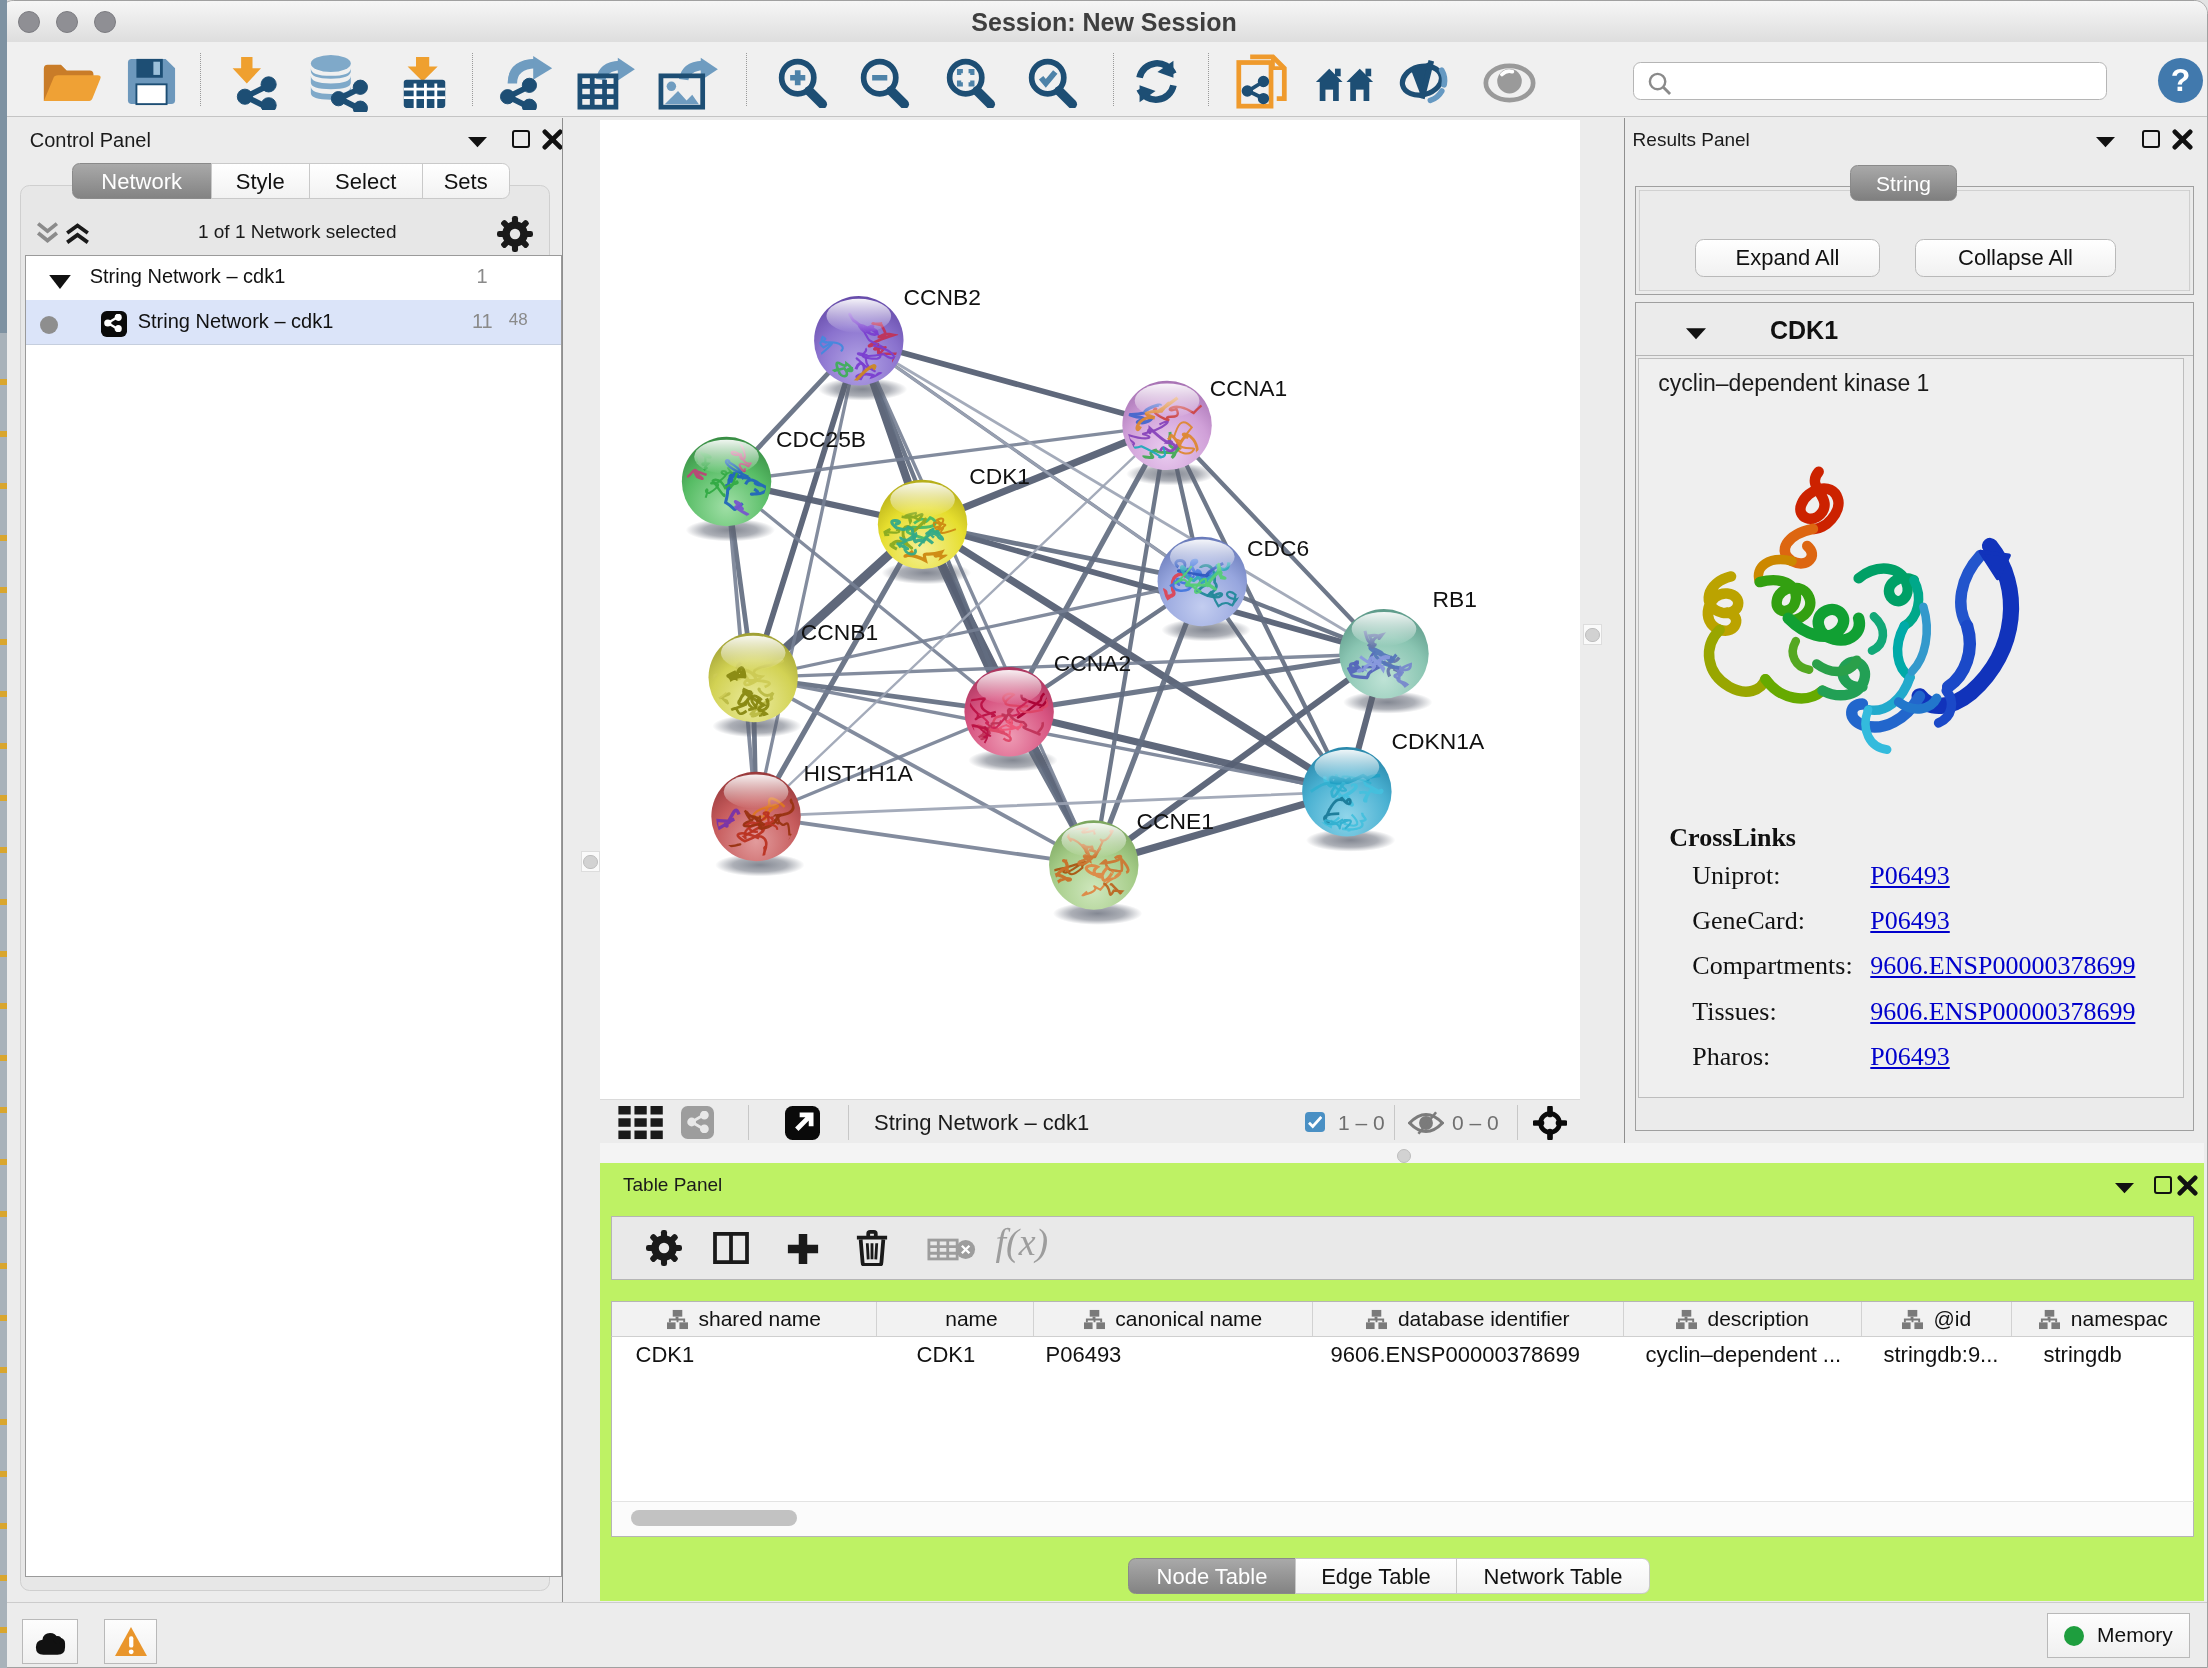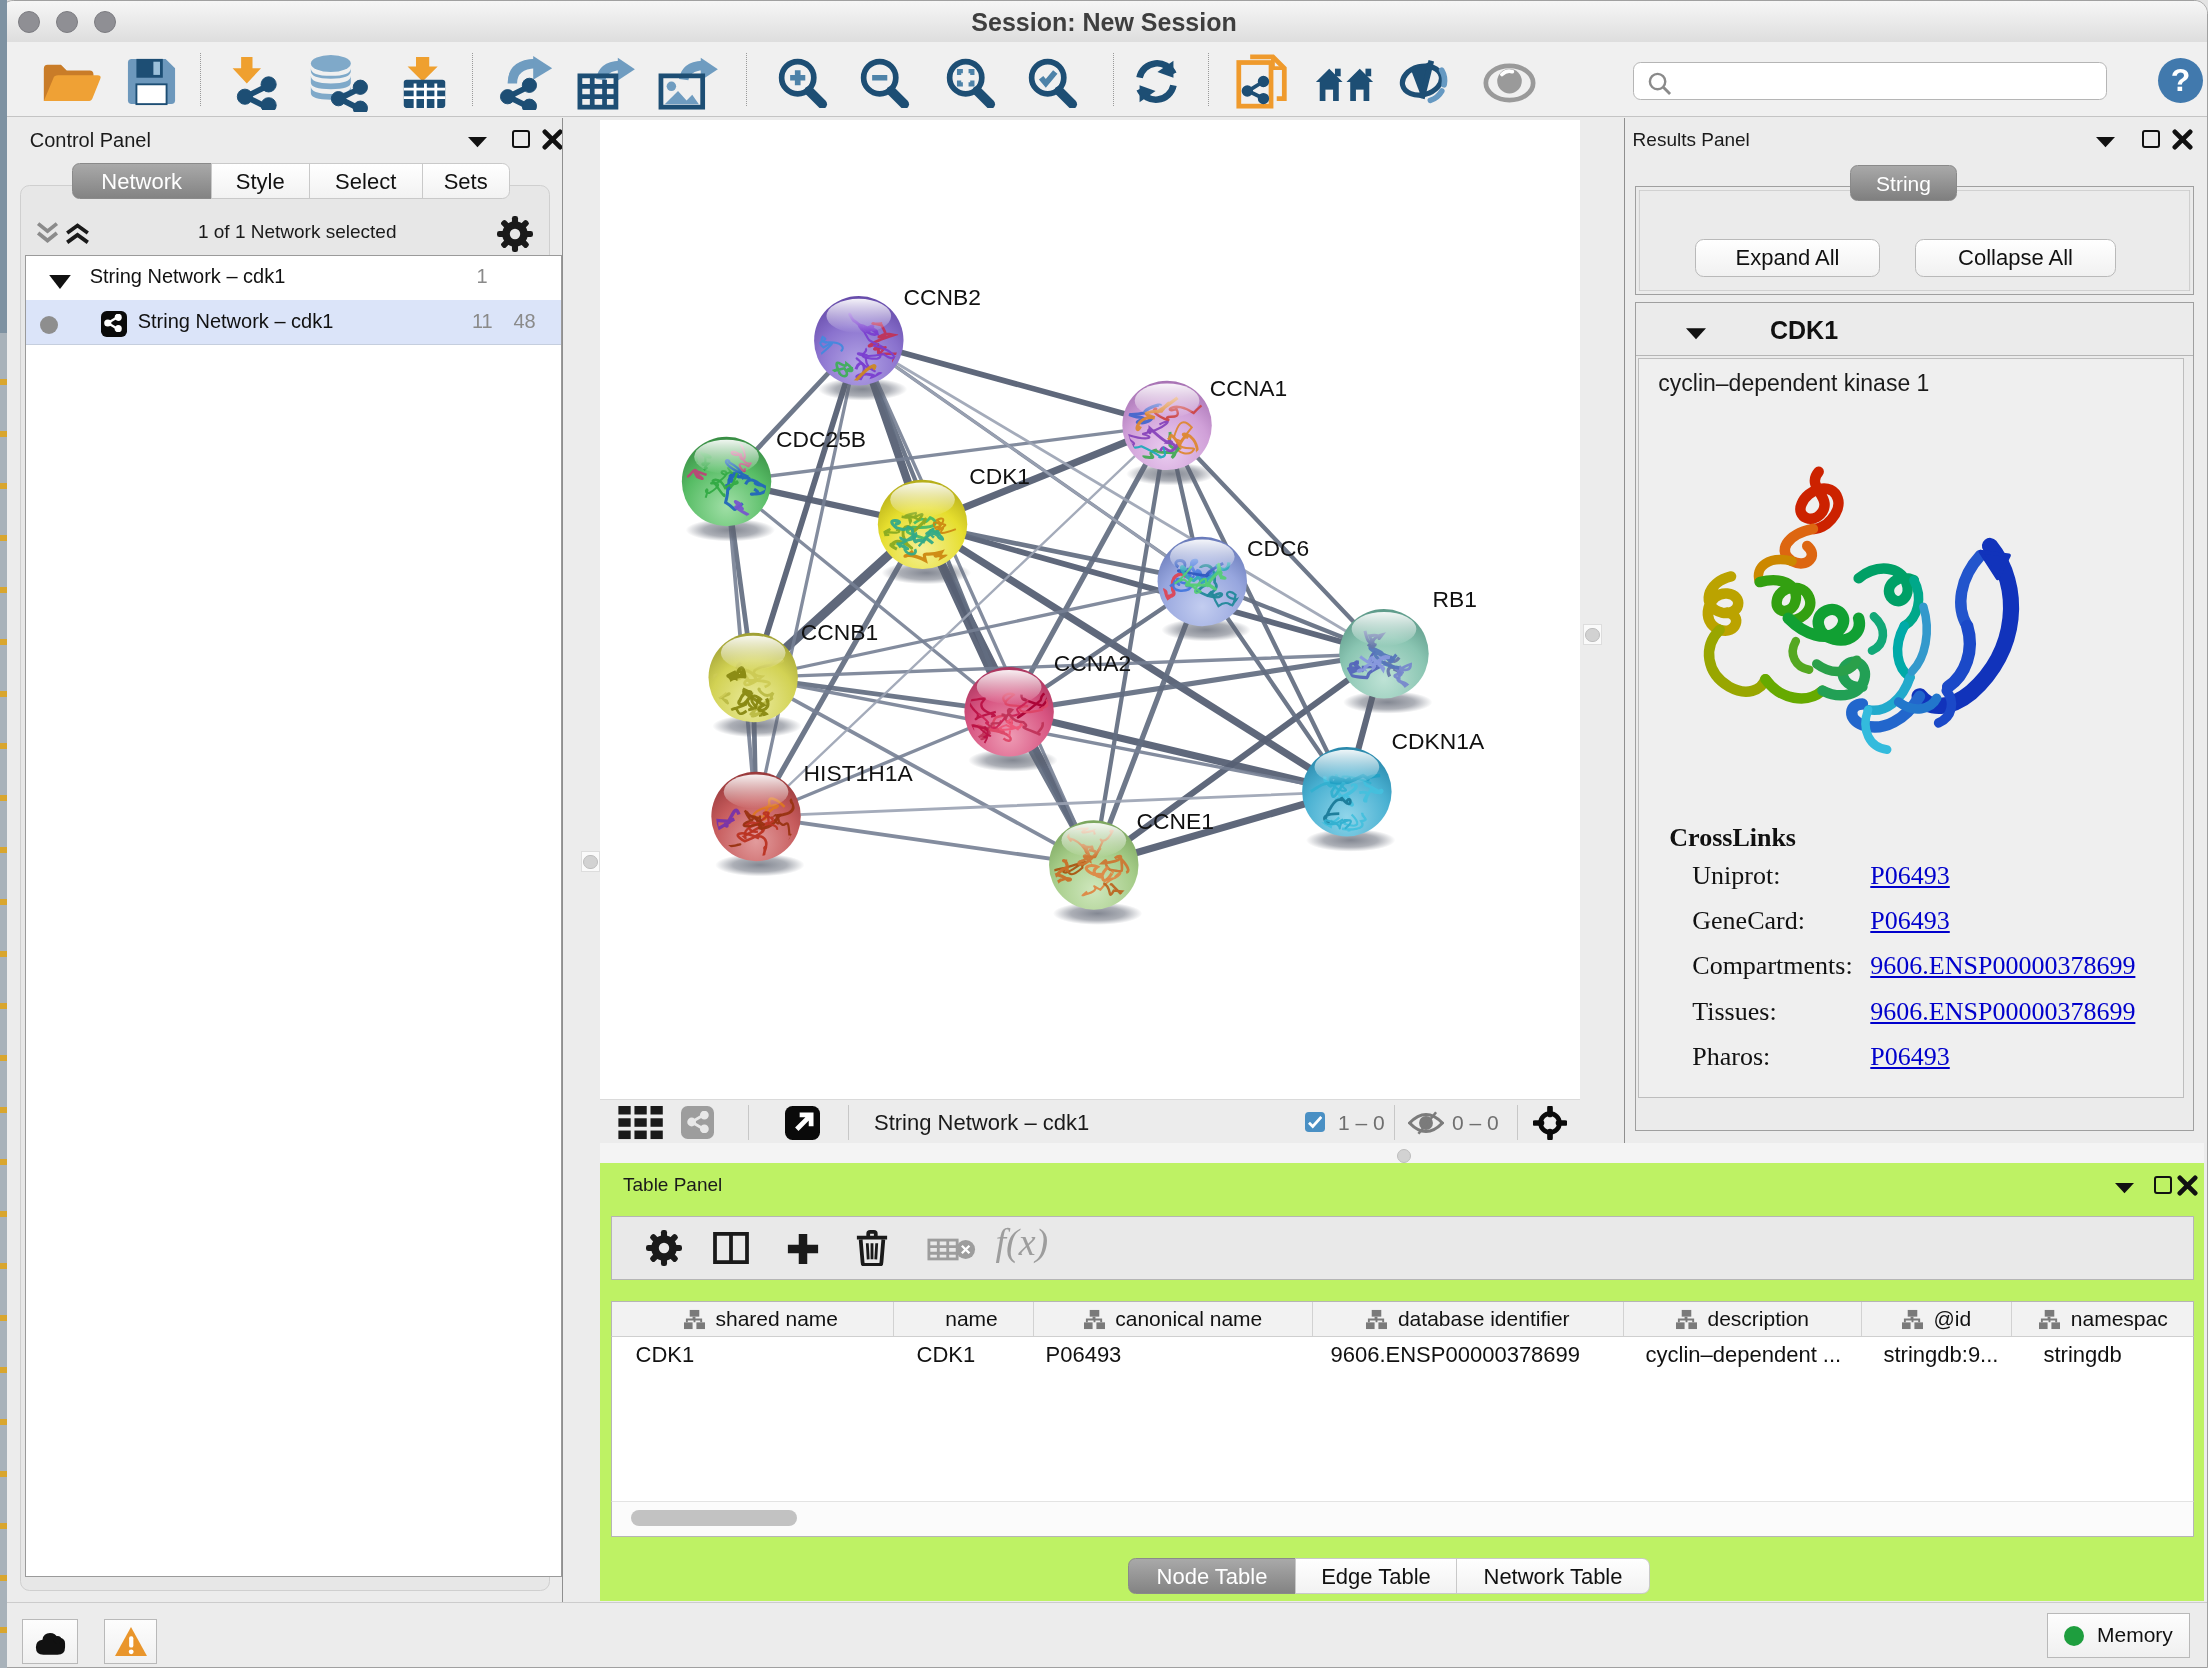--- a/index.html
+++ b/index.html
@@ -264,21 +264,21 @@
             <g stroke="#fff" stroke-width="2.4" fill="#fff">
                 <path d="M4 9.5 L15 3 M4 9.5 L15 16" fill="none"></path>
                 <circle cx="15" cy="3.5" r="2.6"></circle>
                 <circle cx="4" cy="9.5" r="2.6"></circle>
                 <circle cx="15" cy="15.5" r="2.6"></circle>
               </g>
           </svg>
         </div>
         <div style="position:absolute;left:112px;top:9.5px;font-size:20px;color:#111;">String Network – cdk1</div>
         <div style="position:absolute;right:68px;top:9.5px;font-size:20px;color:#8a8a8a;">11</div>
-        <div style="position:absolute;right:25px;top:9.5px;font-size:20px;color:#8a8a8a;">48</div>
+        <div style="position:absolute;right:33px;top:9.5px;font-size:17px;color:#8a8a8a;">48</div>
       </div>
     </div>
   </div>
   <div id="canvas">
 <svg id="netsvg" width="980" height="979" viewBox="0 0 1030 1029" style="position:absolute;left:0;top:0;">
 <defs>
 <radialGradient id="gCCNB2" cx="0.5" cy="0.78" r="0.95">
             <stop offset="0" stop-color="#b4a5e6"></stop>
             <stop offset="0.5" stop-color="#8a72ce"></stop>
             <stop offset="0.92" stop-color="#5b3f9e"></stop>
@@ -759,21 +759,21 @@
         <g stroke="#9d9d9d" stroke-width="3" fill="none">
           <rect x="2" y="4" width="30" height="20"></rect>
             <path d="M2 11 L32 11 M2 18 L32 18 M12 4 L12 24 M22 4 L22 24"></path>
         </g>
         <circle cx="41" cy="14" r="10" fill="#9d9d9d"></circle>
         <path d="M37 10 L45 18 M45 10 L37 18" stroke="#fff" stroke-width="2.5"></path>
       </svg>
       <div style="position:absolute;left:384px;top:2.9px;font-size:38px;font-style:italic;color:#9d9d9d;font-family:'Liberation Serif',serif;">f(x)</div>
     </div>
     <div id="thead">
-      <div class="th" style="left:17px;width:265px;">
+      <div class="th" style="left:0;width:265px;">
           <svg class="tree" width="23" height="21" viewBox="0 0 24 22">
             <g fill="#7a7a7a">
               <rect x="7" y="1" width="10" height="7"></rect>
               <rect x="1" y="14" width="9" height="7"></rect>
               <rect x="14" y="14" width="9" height="7"></rect>
               <path d="M11 8 L11 11 L4 11 L4 14 M11 11 L19 11 L19 14 M12 8 L12 14" stroke="#7a7a7a" stroke-width="2" fill="none"></path>
             </g>
           </svg>
           <span>shared name</span>
         </div>

